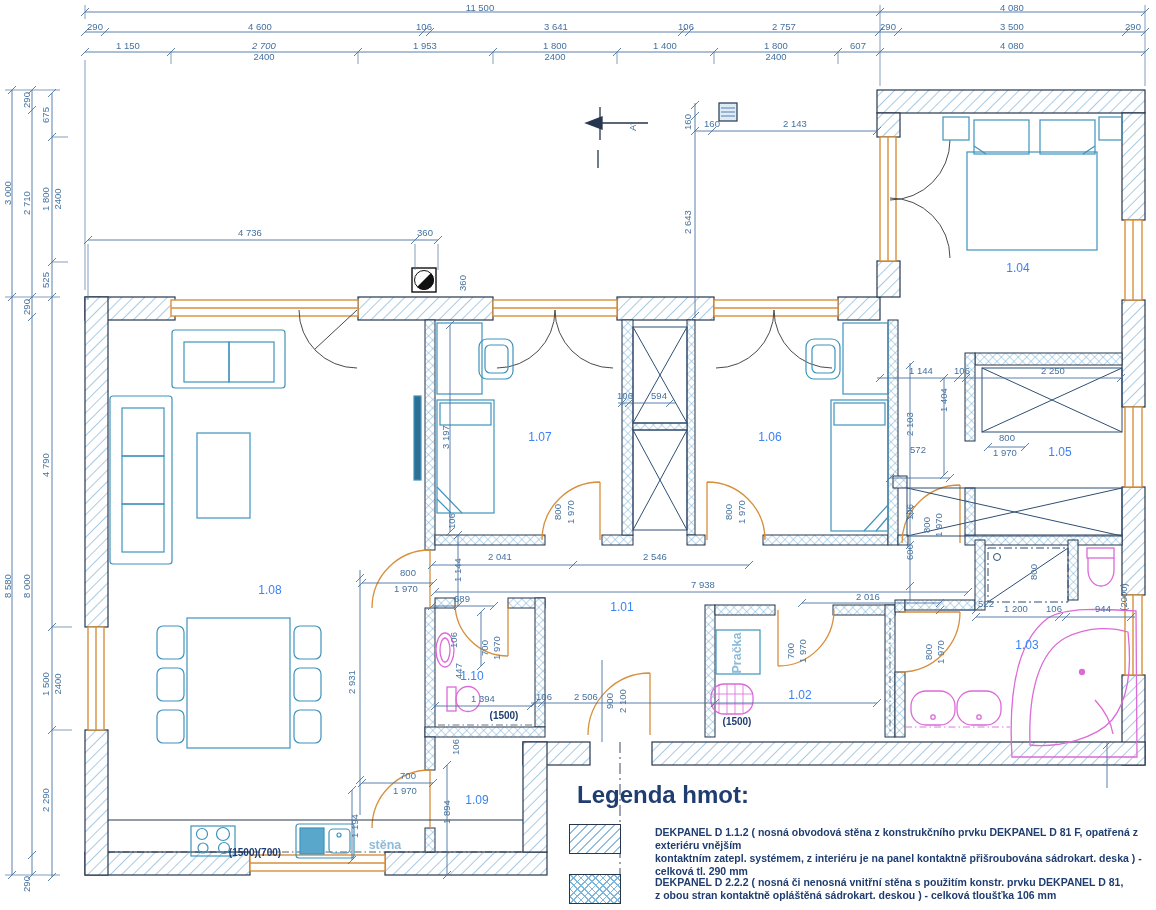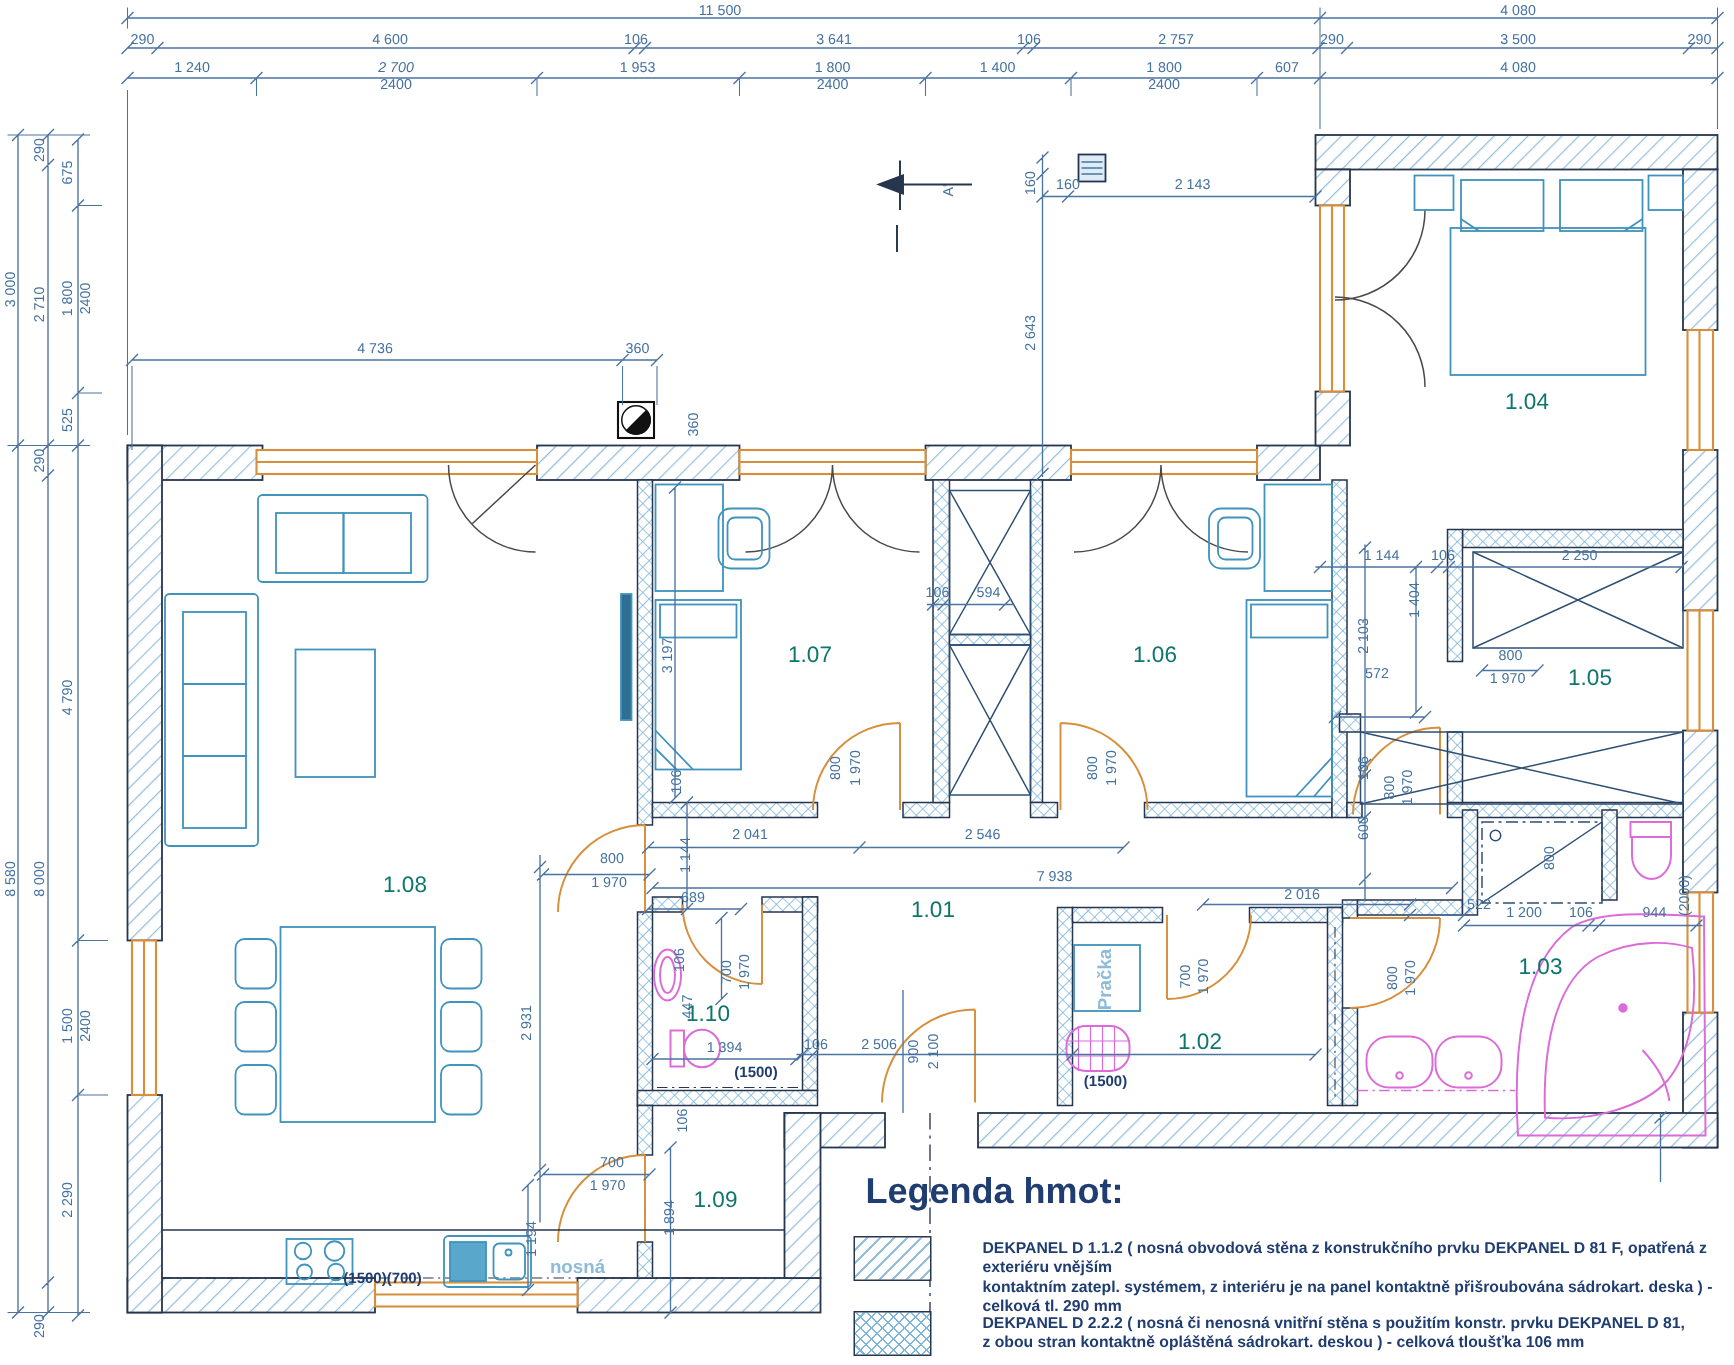--- a/index.html
+++ b/index.html
@@ -3,21 +3,21 @@
 <meta charset="utf-8">
 <style>
   html,body{margin:0;padding:0;background:#fff;}
   .stage{position:relative;width:1156px;height:910px;background:#fff;overflow:hidden;
          font-family:"Liberation Sans",sans-serif;}
   .stage svg{position:absolute;left:0;top:0;}
   #labels{position:absolute;left:0;top:0;width:100%;height:100%;pointer-events:none;}
   .lbl{position:absolute;transform:translate(-50%,-50%);font-size:9.5px;color:#44719f;
        white-space:nowrap;line-height:1;}
   .lbl.rot{transform:translate(-50%,-50%) rotate(-90deg);}
-  .lbl.r{font-size:15px;color:#0f766e;}
+  .lbl.r{font-size:12px;color:#3b82f6;}
   .lbl.n{font-size:10px;font-weight:bold;color:#1f3d70;}
   .lbl.f{font-size:12.5px;font-weight:bold;color:#8cbcd9;}
   .legend-title{position:absolute;left:577px;top:781px;font-size:24px;font-weight:bold;color:#1f3d70;}
   .leg-sw{position:absolute;width:52px;height:30px;border:1.4px solid #26364e;box-sizing:border-box;}
   .leg-sw.sw1{background:repeating-linear-gradient(135deg,#fff 0 5px,#93bedd 5px 6.4px);}
   .leg-sw.sw2{background:
       repeating-linear-gradient(45deg,rgba(255,255,255,0) 0 4px,#7fb6dc 4px 5.2px),
       repeating-linear-gradient(135deg,#fff 0 4px,#7fb6dc 4px 5.2px);}
   .leg-txt{position:absolute;left:655px;width:510px;font-size:10.5px;font-weight:bold;
            color:#1f3d70;line-height:13px;}
@@ -314,21 +314,21 @@
       <span class="lbl d" style="left: 1012px; top: 8px;">4 080</span>
       <span class="lbl d" style="left: 95px; top: 27px;">290</span>
       <span class="lbl d" style="left: 260px; top: 27px;">4 600</span>
       <span class="lbl d" style="left: 424px; top: 27px;">106</span>
       <span class="lbl d" style="left: 556px; top: 27px;">3 641</span>
       <span class="lbl d" style="left: 686px; top: 27px;">106</span>
       <span class="lbl d" style="left: 784px; top: 27px;">2 757</span>
       <span class="lbl d" style="left: 888px; top: 27px;">290</span>
       <span class="lbl d" style="left: 1012px; top: 27px;">3 500</span>
       <span class="lbl d" style="left: 1133px; top: 27px;">290</span>
-      <span class="lbl d" style="left: 128px; top: 46px;">1 240</span>
+      <span class="lbl d" style="left: 128px; top: 46px;">1 150</span>
       <span class="lbl d" style="left: 264px; top: 46px; font-style: italic;">2 700</span>
       <span class="lbl d" style="left: 425px; top: 46px;">1 953</span>
       <span class="lbl d" style="left: 555px; top: 46px;">1 800</span>
       <span class="lbl d" style="left: 665px; top: 46px;">1 400</span>
       <span class="lbl d" style="left: 776px; top: 46px;">1 800</span>
       <span class="lbl d" style="left: 858px; top: 46px;">607</span>
       <span class="lbl d" style="left: 1012px; top: 46px;">4 080</span>
       <span class="lbl d" style="left: 264px; top: 57px;">2400</span>
       <span class="lbl d" style="left: 555px; top: 57px;">2400</span>
       <span class="lbl d" style="left: 776px; top: 57px;">2400</span>
@@ -390,21 +390,21 @@
       <span class="lbl d" style="left: 544px; top: 697px;">106</span>
       <span class="lbl d" style="left: 586px; top: 697px;">2 506</span>
       <span class="lbl d rot" style="left: 610px; top: 701px;">900</span>
       <span class="lbl d rot" style="left: 623px; top: 701px;">2 100</span>
       <span class="lbl d rot" style="left: 456px; top: 747px;">106</span>
       <span class="lbl d" style="left: 408px; top: 776px;">700</span>
       <span class="lbl d" style="left: 405px; top: 791px;">1 970</span>
       <span class="lbl d rot" style="left: 447px; top: 812px;">1 894</span>
       <span class="lbl d rot" style="left: 355px; top: 826px;">1 194</span>
       <span class="lbl n" style="left: 255px; top: 853px;">(1500)(700)</span>
-      <span class="lbl f" style="left: 385px; top: 845px;">nosná</span>
+      <span class="lbl f" style="left: 385px; top: 845px;">stěna</span>
       <span class="lbl f rot" style="left: 737px; top: 653px;">Pračka</span>
       <span class="lbl n" style="left: 737px; top: 722px;">(1500)</span>
       <span class="lbl d rot" style="left: 791px; top: 651px;">700</span>
       <span class="lbl d rot" style="left: 803px; top: 651px;">1 970</span>
       <span class="lbl d" style="left: 868px; top: 597px;">2 016</span>
       <span class="lbl d" style="left: 921px; top: 371px;">1 144</span>
       <span class="lbl d" style="left: 962px; top: 371px;">106</span>
       <span class="lbl d" style="left: 1053px; top: 371px;">2 250</span>
       <span class="lbl d rot" style="left: 910px; top: 424px;">2 103</span>
       <span class="lbl d rot" style="left: 944px; top: 400px;">1 404</span>

